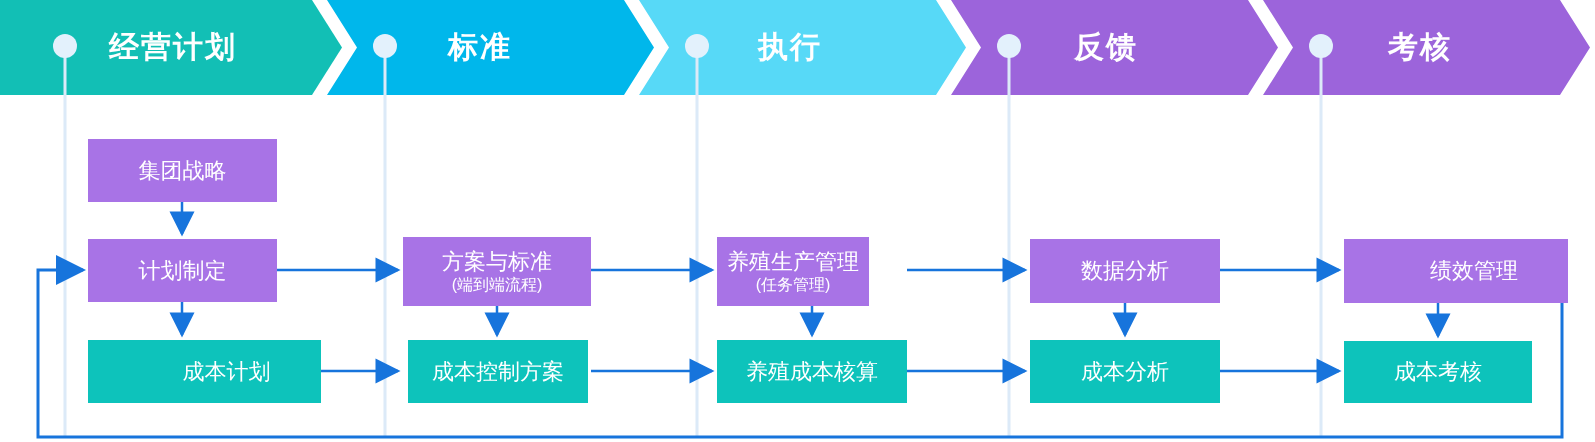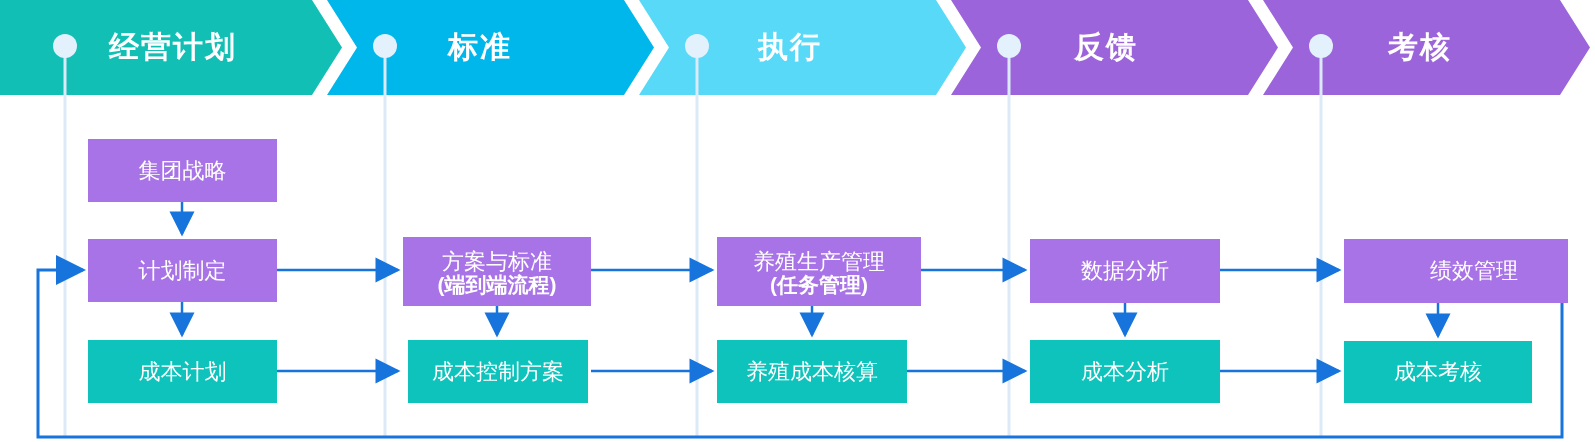--- a/index.html
+++ b/index.html
@@ -10,21 +10,21 @@
   .stage-label{font-family:"Liberation Sans",sans-serif;font-size:30px;font-weight:bold;
                fill:#ffffff;letter-spacing:2px;}
   .connector{stroke:#1774DC;stroke-width:2.5;fill:none;}
   .loop-line{stroke:#1774DC;stroke-width:3;fill:none;stroke-linejoin:miter;}
   .arrow-head{fill:#1774DC;}
   .node{position:absolute;border-radius:0;color:#ffffff;display:flex;
         flex-direction:column;align-items:center;justify-content:center;
         text-align:center;font-weight:500;font-size:22px;line-height:26px;}
   .node.purple{background:#A873E6;}
   .node.teal{background:#0DC3BB;}
-  .node .sub{font-size:21px;line-height:19px;font-weight:700;}
+  .node .sub{font-size:16px;line-height:19px;font-weight:400;}
 </style>
 </head>
 <body>
 
 <div class="canvas">
 
   <svg width="1595" height="442" viewBox="0 0 1595 442">
     <defs>
       <marker id="ah" viewBox="0 0 12 12" refX="10" refY="6" markerWidth="12" markerHeight="12" orient="auto">
         <path d="M1,1 L11,6 L1,11 Z" class="arrow-head"></path>
@@ -74,33 +74,33 @@
 
     <polyline points="1532,270 1562,270 1562,437 38,437 38,270 83,270" class="loop-line" marker-end="url(#ah)"></polyline>
   </svg>
 
   <div class="node purple" style="left:88px;top:139px;width:189px;height:63px;">
     <span>集团战略</span>
   </div>
   <div class="node purple" style="left:88px;top:239px;width:189px;height:63px;">
     <span>计划制定</span>
   </div>
-  <div class="node teal" style="left:88px;top:340px;width:189px;height:63px;">
+  <div class="node teal" style="left:88px;top:340px;width:189px;height:63px;padding-left:44px;">
     <span>成本计划</span>
   </div>
 
   <div class="node purple" style="left:403px;top:237px;width:188px;height:69px;">
     <span>方案与标准</span>
     <span class="sub">(端到端流程)</span>
   </div>
   <div class="node teal" style="left:408px;top:340px;width:180px;height:63px;">
     <span>成本控制方案</span>
   </div>
 
-  <div class="node purple" style="left:717px;top:237px;width:204px;height:69px;">
+  <div class="node purple" style="left:717px;top:237px;width:152px;height:69px;">
     <span>养殖生产管理</span>
     <span class="sub">(任务管理)</span>
   </div>
   <div class="node teal" style="left:717px;top:340px;width:190px;height:63px;">
     <span>养殖成本核算</span>
   </div>
 
   <div class="node purple" style="left:1030px;top:239px;width:190px;height:64px;">
     <span>数据分析</span>
   </div>

